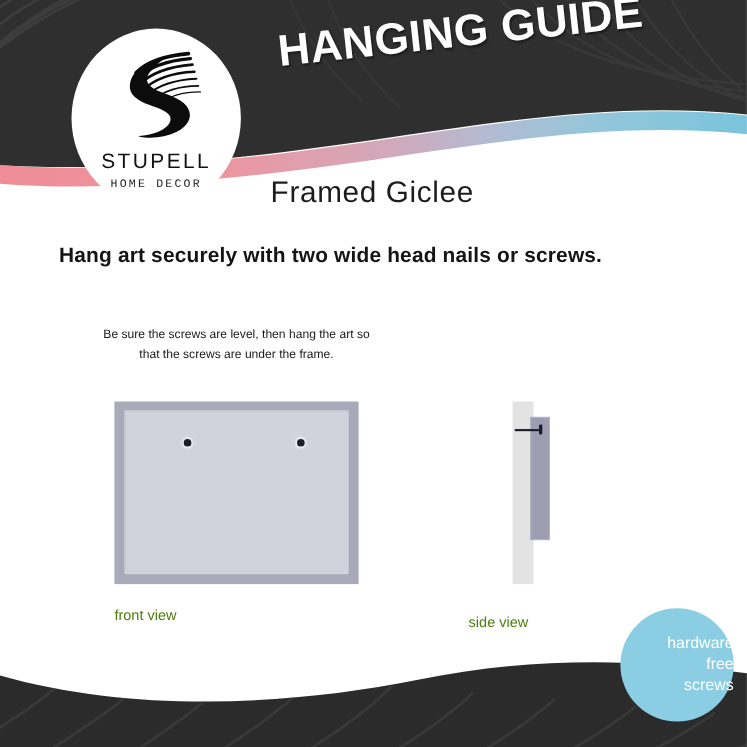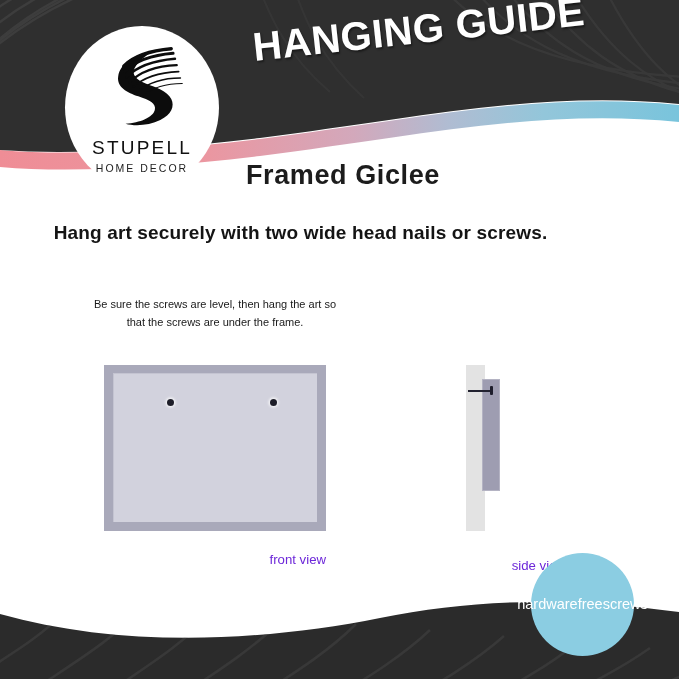--- a/index.html
+++ b/index.html
@@ -57,20 +57,21 @@
     color: #111111;
     font-family: "Liberation Sans", sans-serif;
     font-weight: 400;
   }
   #logo-sub {
     margin-top: 3px;
     font-size: 10.5px;
     letter-spacing: 2.0px;
     color: #222222;
     font-weight: 400;
+    font-family: Liberation Mono, monospace;
   }
 
   
   #hanging-guide-title {
     position: absolute;
     left: 253px;
     top: 25px;
     font-size: 40px;
     font-weight: 700;
     color: #ffffff;
@@ -82,21 +83,21 @@
     white-space: nowrap;
   }
 
   
   #framed-giclee {
     position: absolute;
     left: 246px;
     top: 160px;
     font-size: 27px;
     color: #1c1c1c;
-    font-weight: 700;
+    font-weight: 400;
     letter-spacing: 0.6px;
     z-index: 12;
     white-space: nowrap;
   }
 
   
   #main-instruction {
     position: absolute;
     left: 0;
     top: 222px;
@@ -201,39 +202,40 @@
     width: 3px;
     height: 9px;
     background: #1e1e2c;
     border-radius: 1px;
   }
 
   
   .view-label {
     position: absolute;
     font-size: 13.2px;
-    color: #6d28d9;
-    text-align: right;
+    color: #4d7c0f;
+    text-align: left;
     z-index: 12;
   }
   #label-front-view { left: 104px; top: 552px; width: 222px; }
   #label-side-view  { left: 426px; top: 558px; width: 140px; }
 
   
   #hardware-badge {
     position: absolute;
-    left: 531px;
+    left: 564px;
     top: 553px;
     width: 103px;
     height: 103px;
     border-radius: 50%;
     background: #8bcde2;
     z-index: 30;
     display: flex;
-    align-items: center;
+    flex-direction: column;
+    align-items: flex-end;
     justify-content: center;
     color: #ffffff;
     font-size: 14.5px;
     line-height: 1.33;
     text-align: center;
     font-weight: 400;
   }
 </style>
 </head>
 <body>

